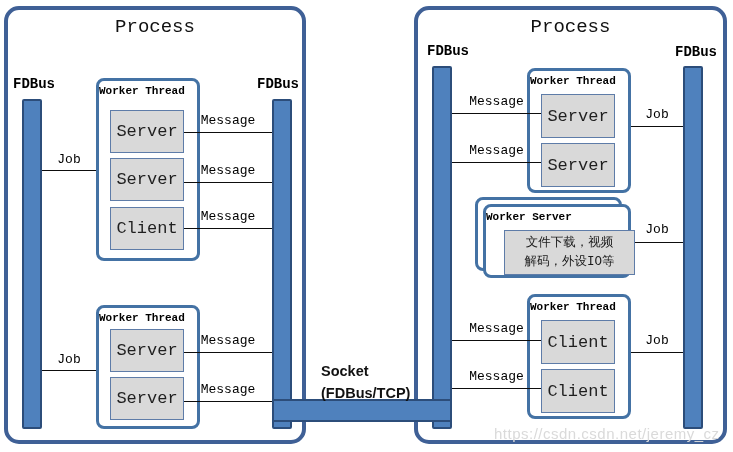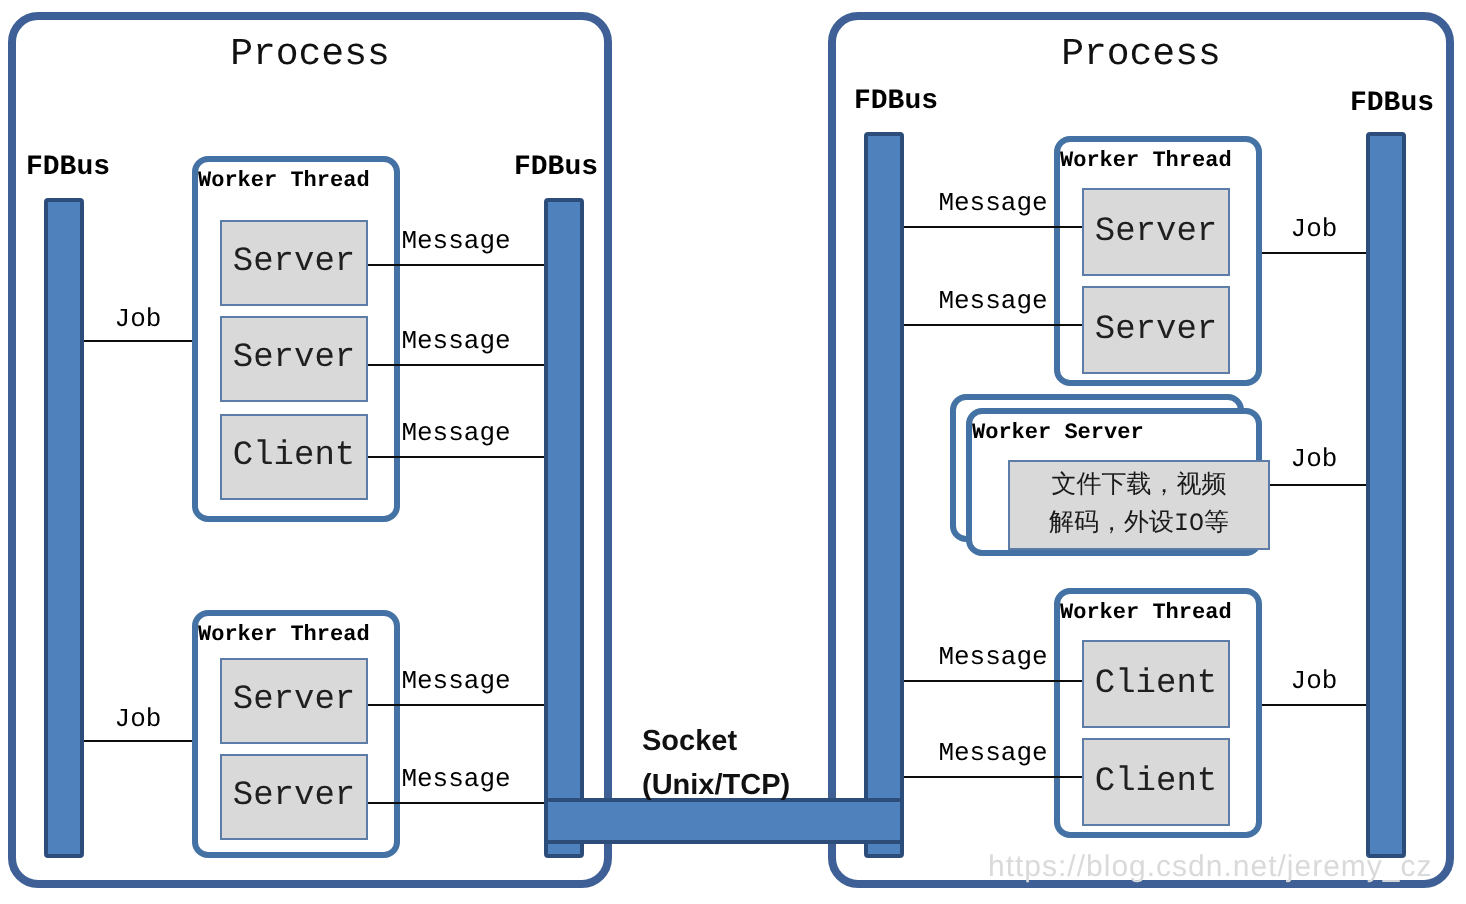--- a/index.html
+++ b/index.html
@@ -148,18 +148,18 @@
     <div class="lbl" style="left:631px;top:107px;width:52px;">Job</div>
     <div class="hline" style="left:631px;top:242px;width:52px;"></div>
     <div class="lbl" style="left:631px;top:222px;width:52px;">Job</div>
     <div class="hline" style="left:631px;top:352px;width:52px;"></div>
     <div class="lbl" style="left:631px;top:333px;width:52px;">Job</div>
   </div>
 
   <div class="socket-bar" style="left:272px;top:399px;width:180px;height:23px;"></div>
   <div class="socket-label" style="left:321px;top:349px;margin-top:11px;">
     <div>Socket</div>
-    <div>(Unix/TCP)</div>
+    <div>(FDBus/TCP)</div>
   </div>
 
-  <div class="watermark" style="left:494px;top:425px;">https://blog.csdn.net/jeremy_cz</div>
+  <div class="watermark" style="left:494px;top:425px;">https://csdn.csdn.net/jeremy_cz</div>
 
 </div>
 
 </body></html>

